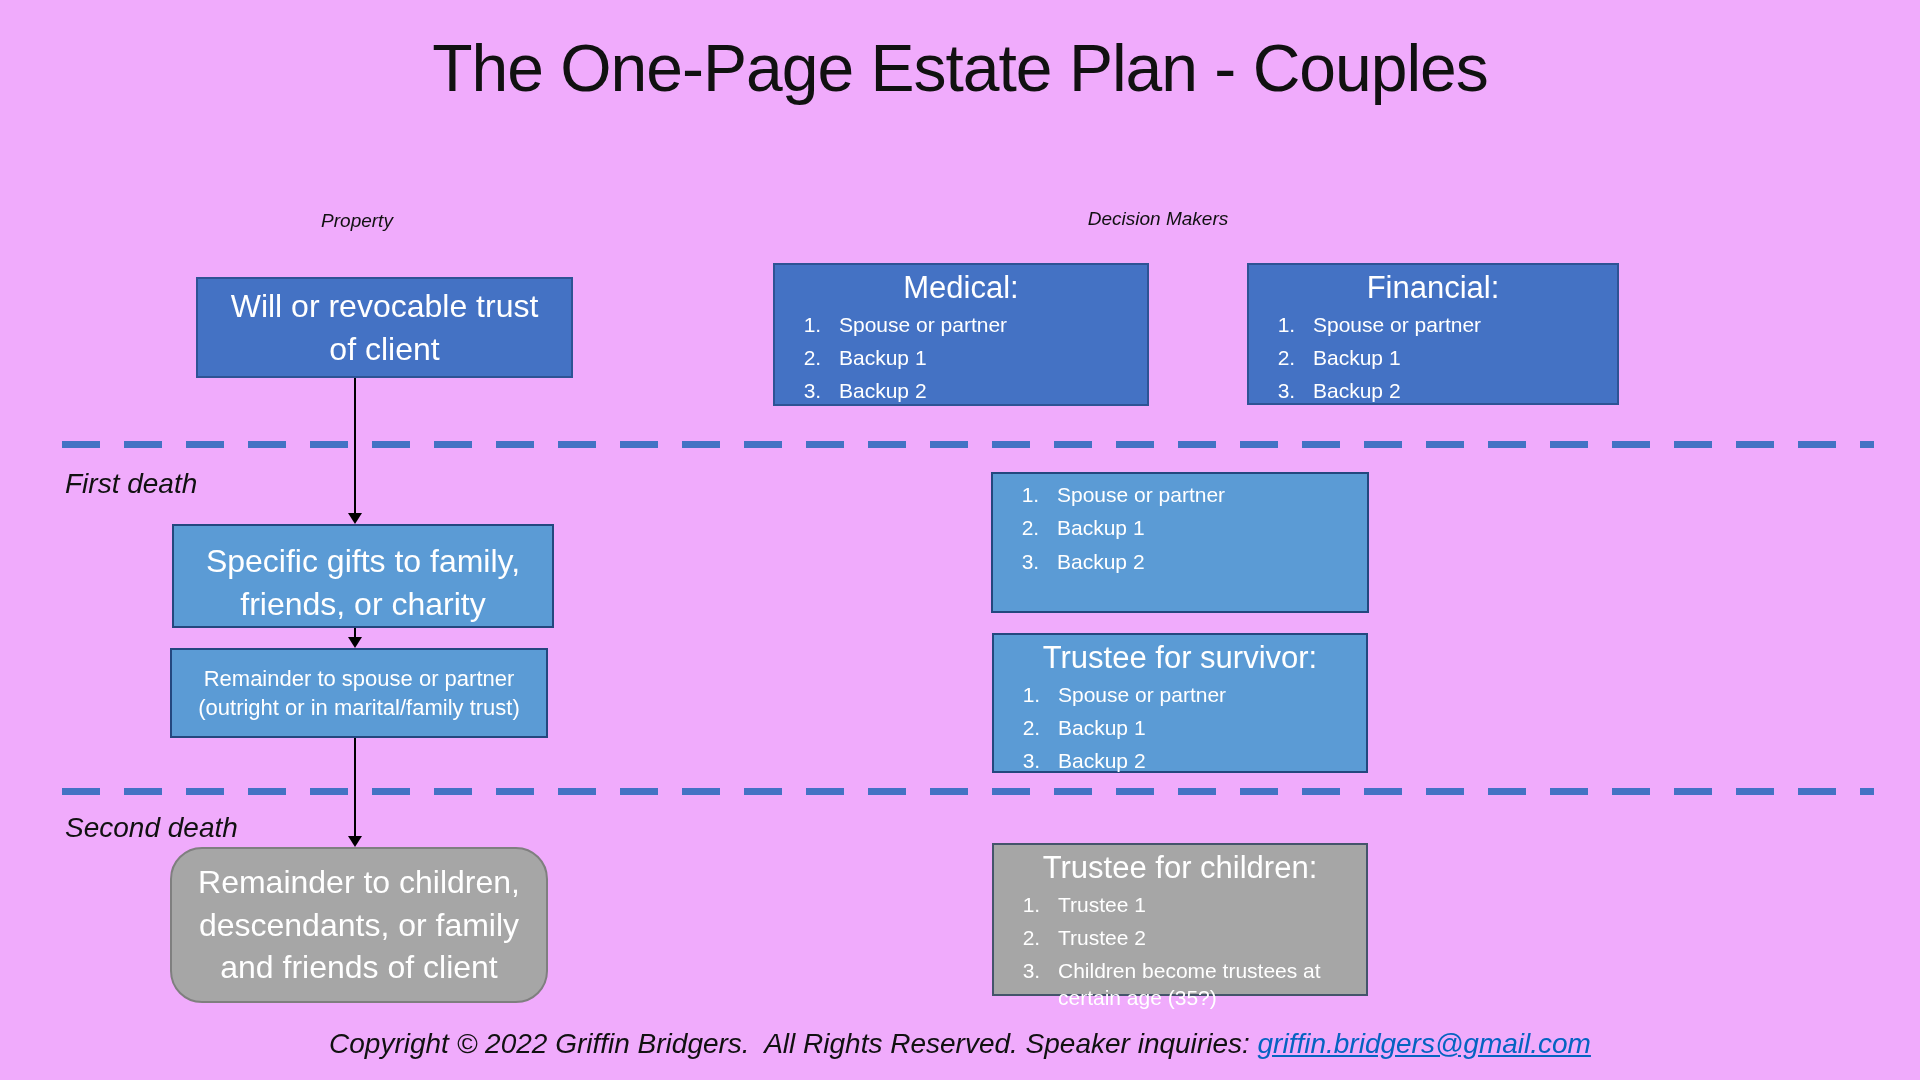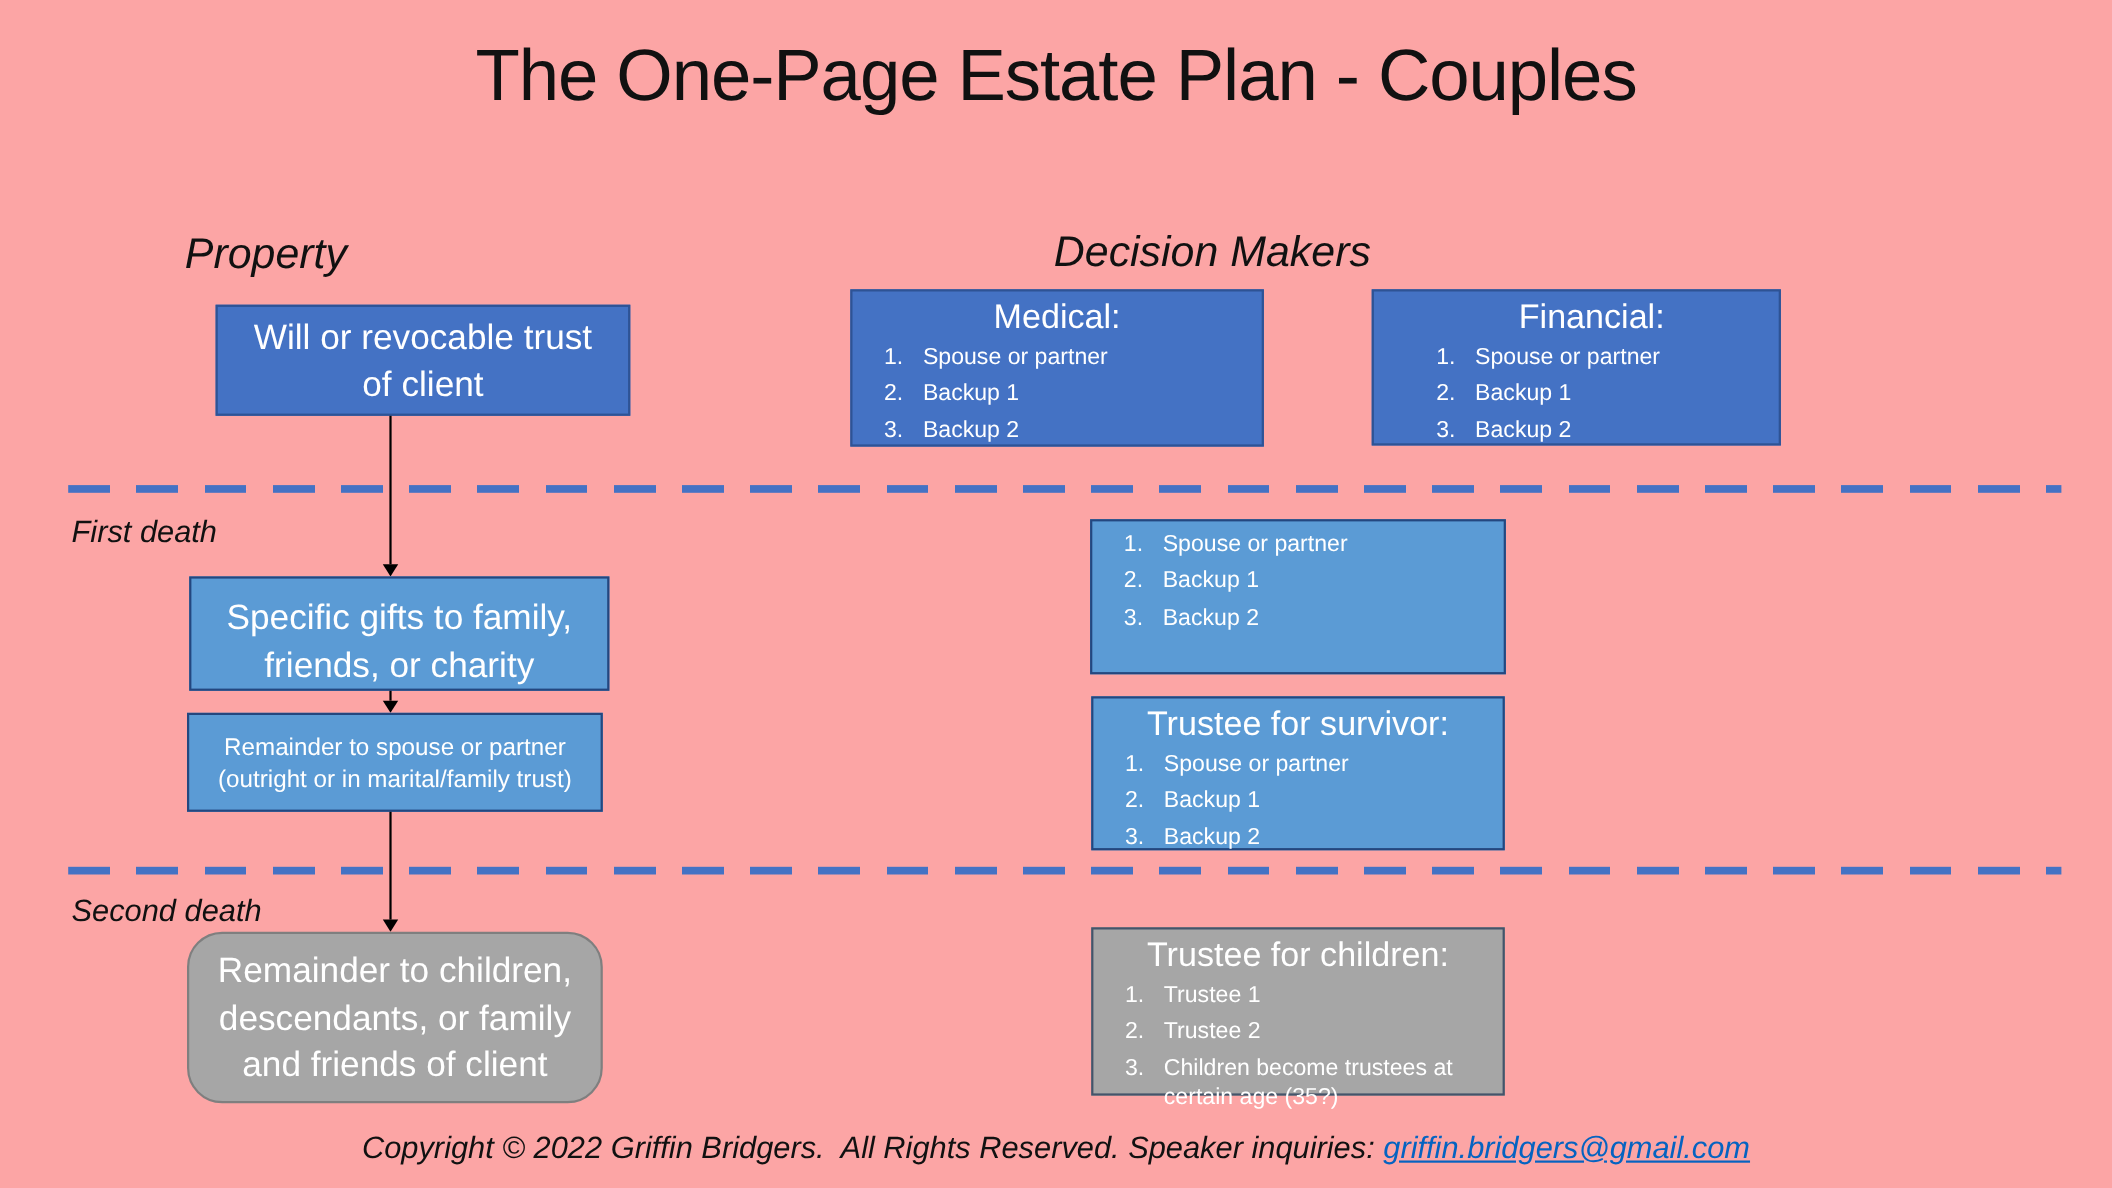--- a/index.html
+++ b/index.html
@@ -9,29 +9,29 @@
     --light-blue-border:#24477F;
     --gray-fill:#A6A6A6;
     --gray-border:#7F7F7F;
     --gray-border-dark:#44546A;
     --divider-blue:#4472C4;
     --link-blue:#0563C1;
   }
   *{box-sizing:border-box;}
   html,body{margin:0;padding:0;background:#ffffff;}
   .canvas{
-    position:relative;width:1920px;height:1080px;background:#fca5a5;overflow:hidden;
+    position:relative;width:1920px;height:1080px;background:#f0abfc;overflow:hidden;
     font-family:"Liberation Sans", sans-serif;color:#000;
   }
   .title{
     position:absolute;top:30px;left:0;width:1920px;text-align:center;
     font-size:66px;font-weight:300;letter-spacing:-1px;color:#111;
   }
   .col-header{
-    position:absolute;font-style:italic;font-size:39px;color:#111;
+    position:absolute;font-style:italic;font-size:19px;color:#111;text-align:center;
   }
   
   .pbox{
     position:absolute;display:flex;flex-direction:column;justify-content:center;
     text-align:center;color:#fff;
   }
   .pbox .ln{display:block;line-height:1.34;}
   .fill-dark{background:var(--dark-blue);border:2px solid var(--dark-blue-border);}
   .fill-light{background:var(--light-blue);border:2px solid var(--light-blue-border);}
   .fill-gray{background:var(--gray-fill);border:2px solid var(--gray-border);}
@@ -110,21 +110,21 @@
 
   <div class="dbox fill-dark" style="left:773px;top:263px;width:376px;height:143px;">
     <div class="dtitle">Medical:</div>
     <ol class="dlist">
       <li>Spouse or partner</li>
       <li>Backup 1</li>
       <li>Backup 2</li>
     </ol>
   </div>
 
-  <div class="dbox fill-dark" style="left:1247px;top:263px;width:372px;height:142px;padding-left:28px;">
+  <div class="dbox fill-dark" style="left:1247px;top:263px;width:372px;height:142px;">
     <div class="dtitle">Financial:</div>
     <ol class="dlist">
       <li>Spouse or partner</li>
       <li>Backup 1</li>
       <li>Backup 2</li>
     </ol>
   </div>
 
   <div class="divider" style="top:441px;"></div>
   <div class="divider-label" style="top:468px;">First death</div>

